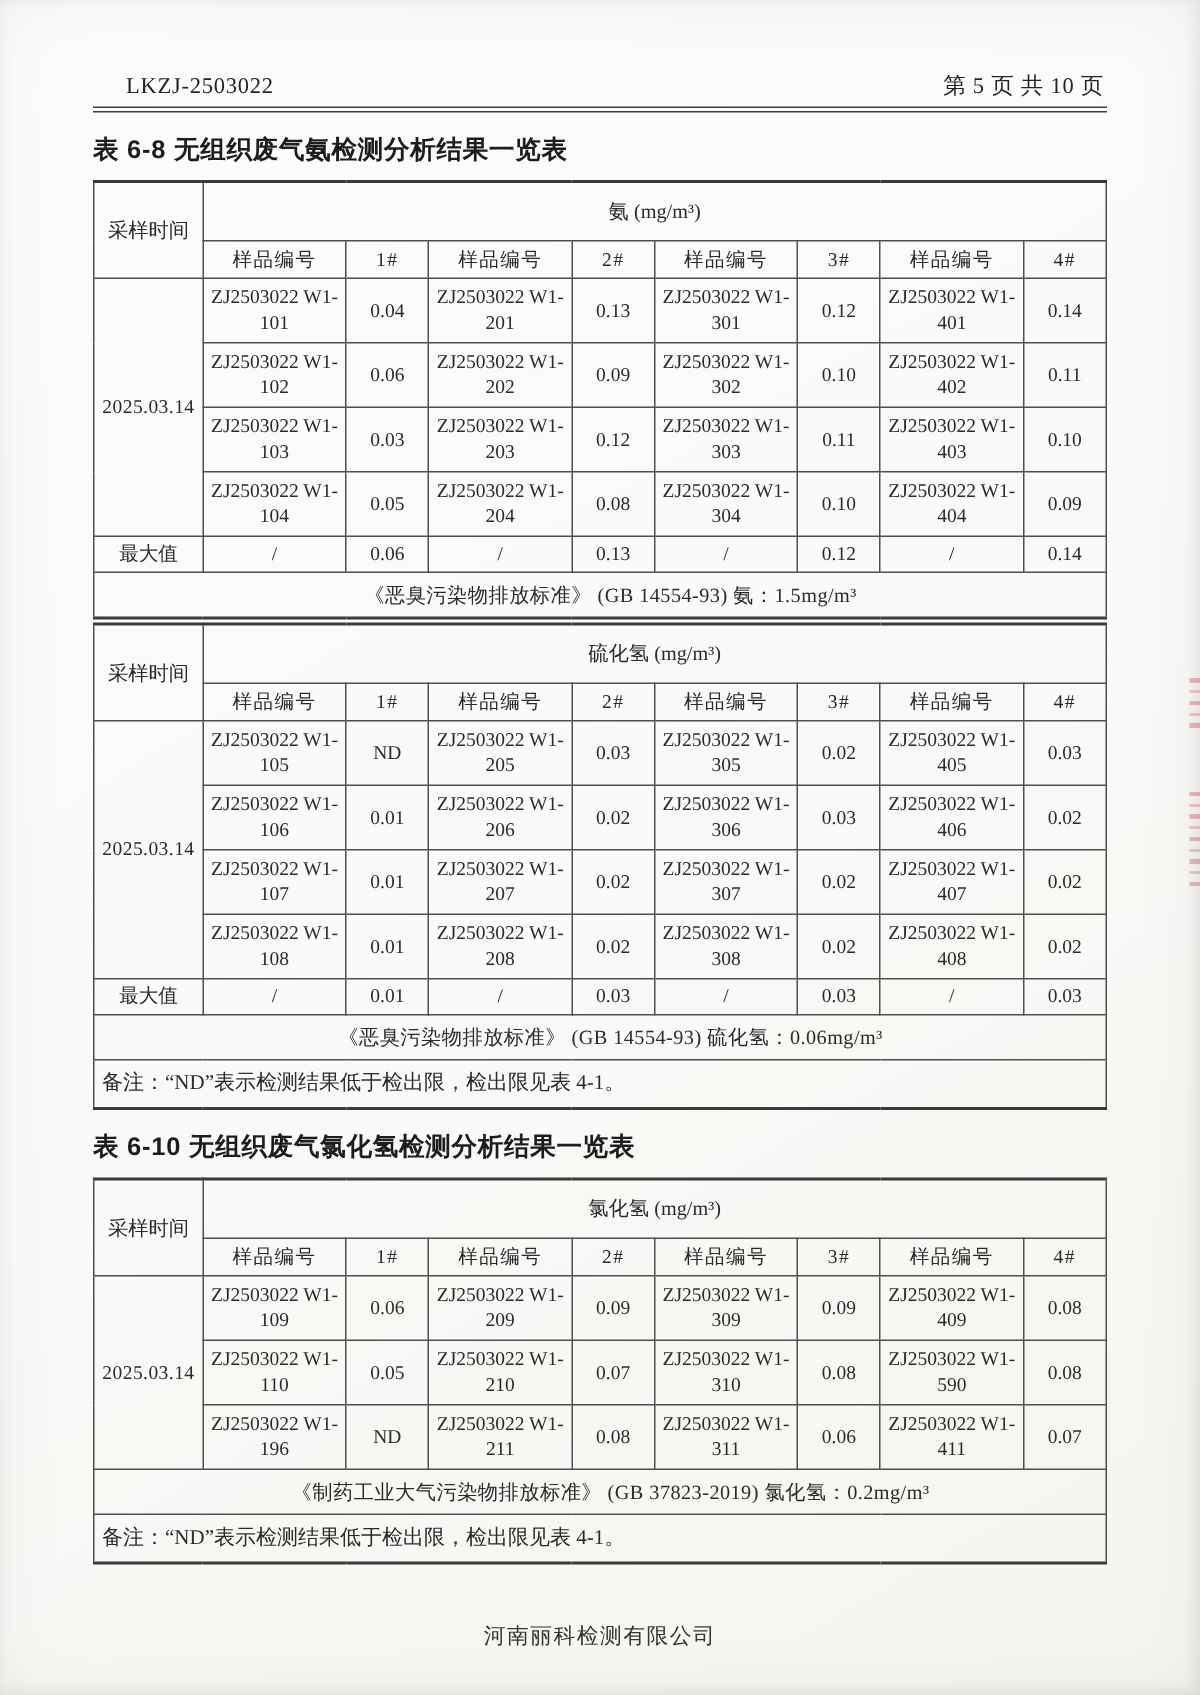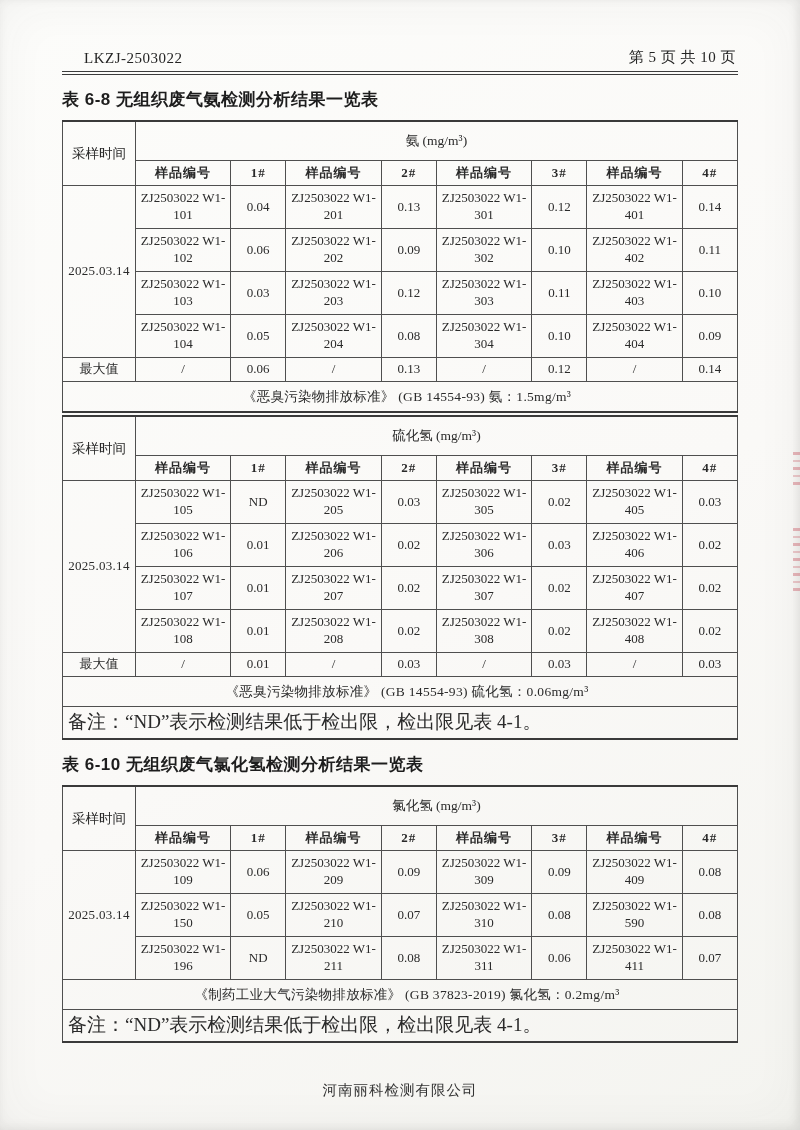--- a/index.html
+++ b/index.html
@@ -38,25 +38,25 @@
     width:100%; border-collapse:collapse; table-layout:fixed;
     border-top:2.5px solid #3a3a3a; border-bottom:2.5px solid #3a3a3a;
     margin-bottom:2px;
   }
   .report-table td {
     border:1px solid #4f4f4f;
     text-align:center; vertical-align:middle;
     font-size:13px; line-height:1.28; padding:1px 2px; color:#2a2a2a;
   }
   .r-analyte td { height:36px; font-size:13.5px; }
-  .r-sub td { height:22px; letter-spacing:1px;font-weight:bold; }
+  .r-sub td { height:22px; letter-spacing:1px; }
   .r-data td { height:40px; }
   .r-max td { height:21px; }
   .r-standard td { height:27px; font-size:13.5px; letter-spacing:0.3px;padding-left:16px; }
-  .r-note td { height:29px; text-align:left; padding-left:5px; font-size:19px; }
+  .r-note td { height:29px; text-align:left; padding-left:5px; font-size:14px; }
   .date-cell { font-size:13px; letter-spacing:0.3px; }
   .sid { font-size:13px; }
 
   
   .page-footer {
     text-align:center; margin-top:38px;
     font-size:14.5px; letter-spacing:1px; color:#333;
   }
 
   
@@ -285,21 +285,21 @@
           <td class="sid">ZJ2503022 W1-109</td>
           <td>0.06</td>
           <td class="sid">ZJ2503022 W1-209</td>
           <td>0.09</td>
           <td class="sid">ZJ2503022 W1-309</td>
           <td>0.09</td>
           <td class="sid">ZJ2503022 W1-409</td>
           <td>0.08</td>
         </tr>
         <tr class="r-data">
-          <td class="sid">ZJ2503022 W1-150</td>
+          <td class="sid">ZJ2503022 W1-110</td>
           <td>0.05</td>
           <td class="sid">ZJ2503022 W1-210</td>
           <td>0.07</td>
           <td class="sid">ZJ2503022 W1-310</td>
           <td>0.08</td>
           <td class="sid">ZJ2503022 W1-590</td>
           <td>0.08</td>
         </tr>
         <tr class="r-data">
           <td class="sid">ZJ2503022 W1-196</td>

